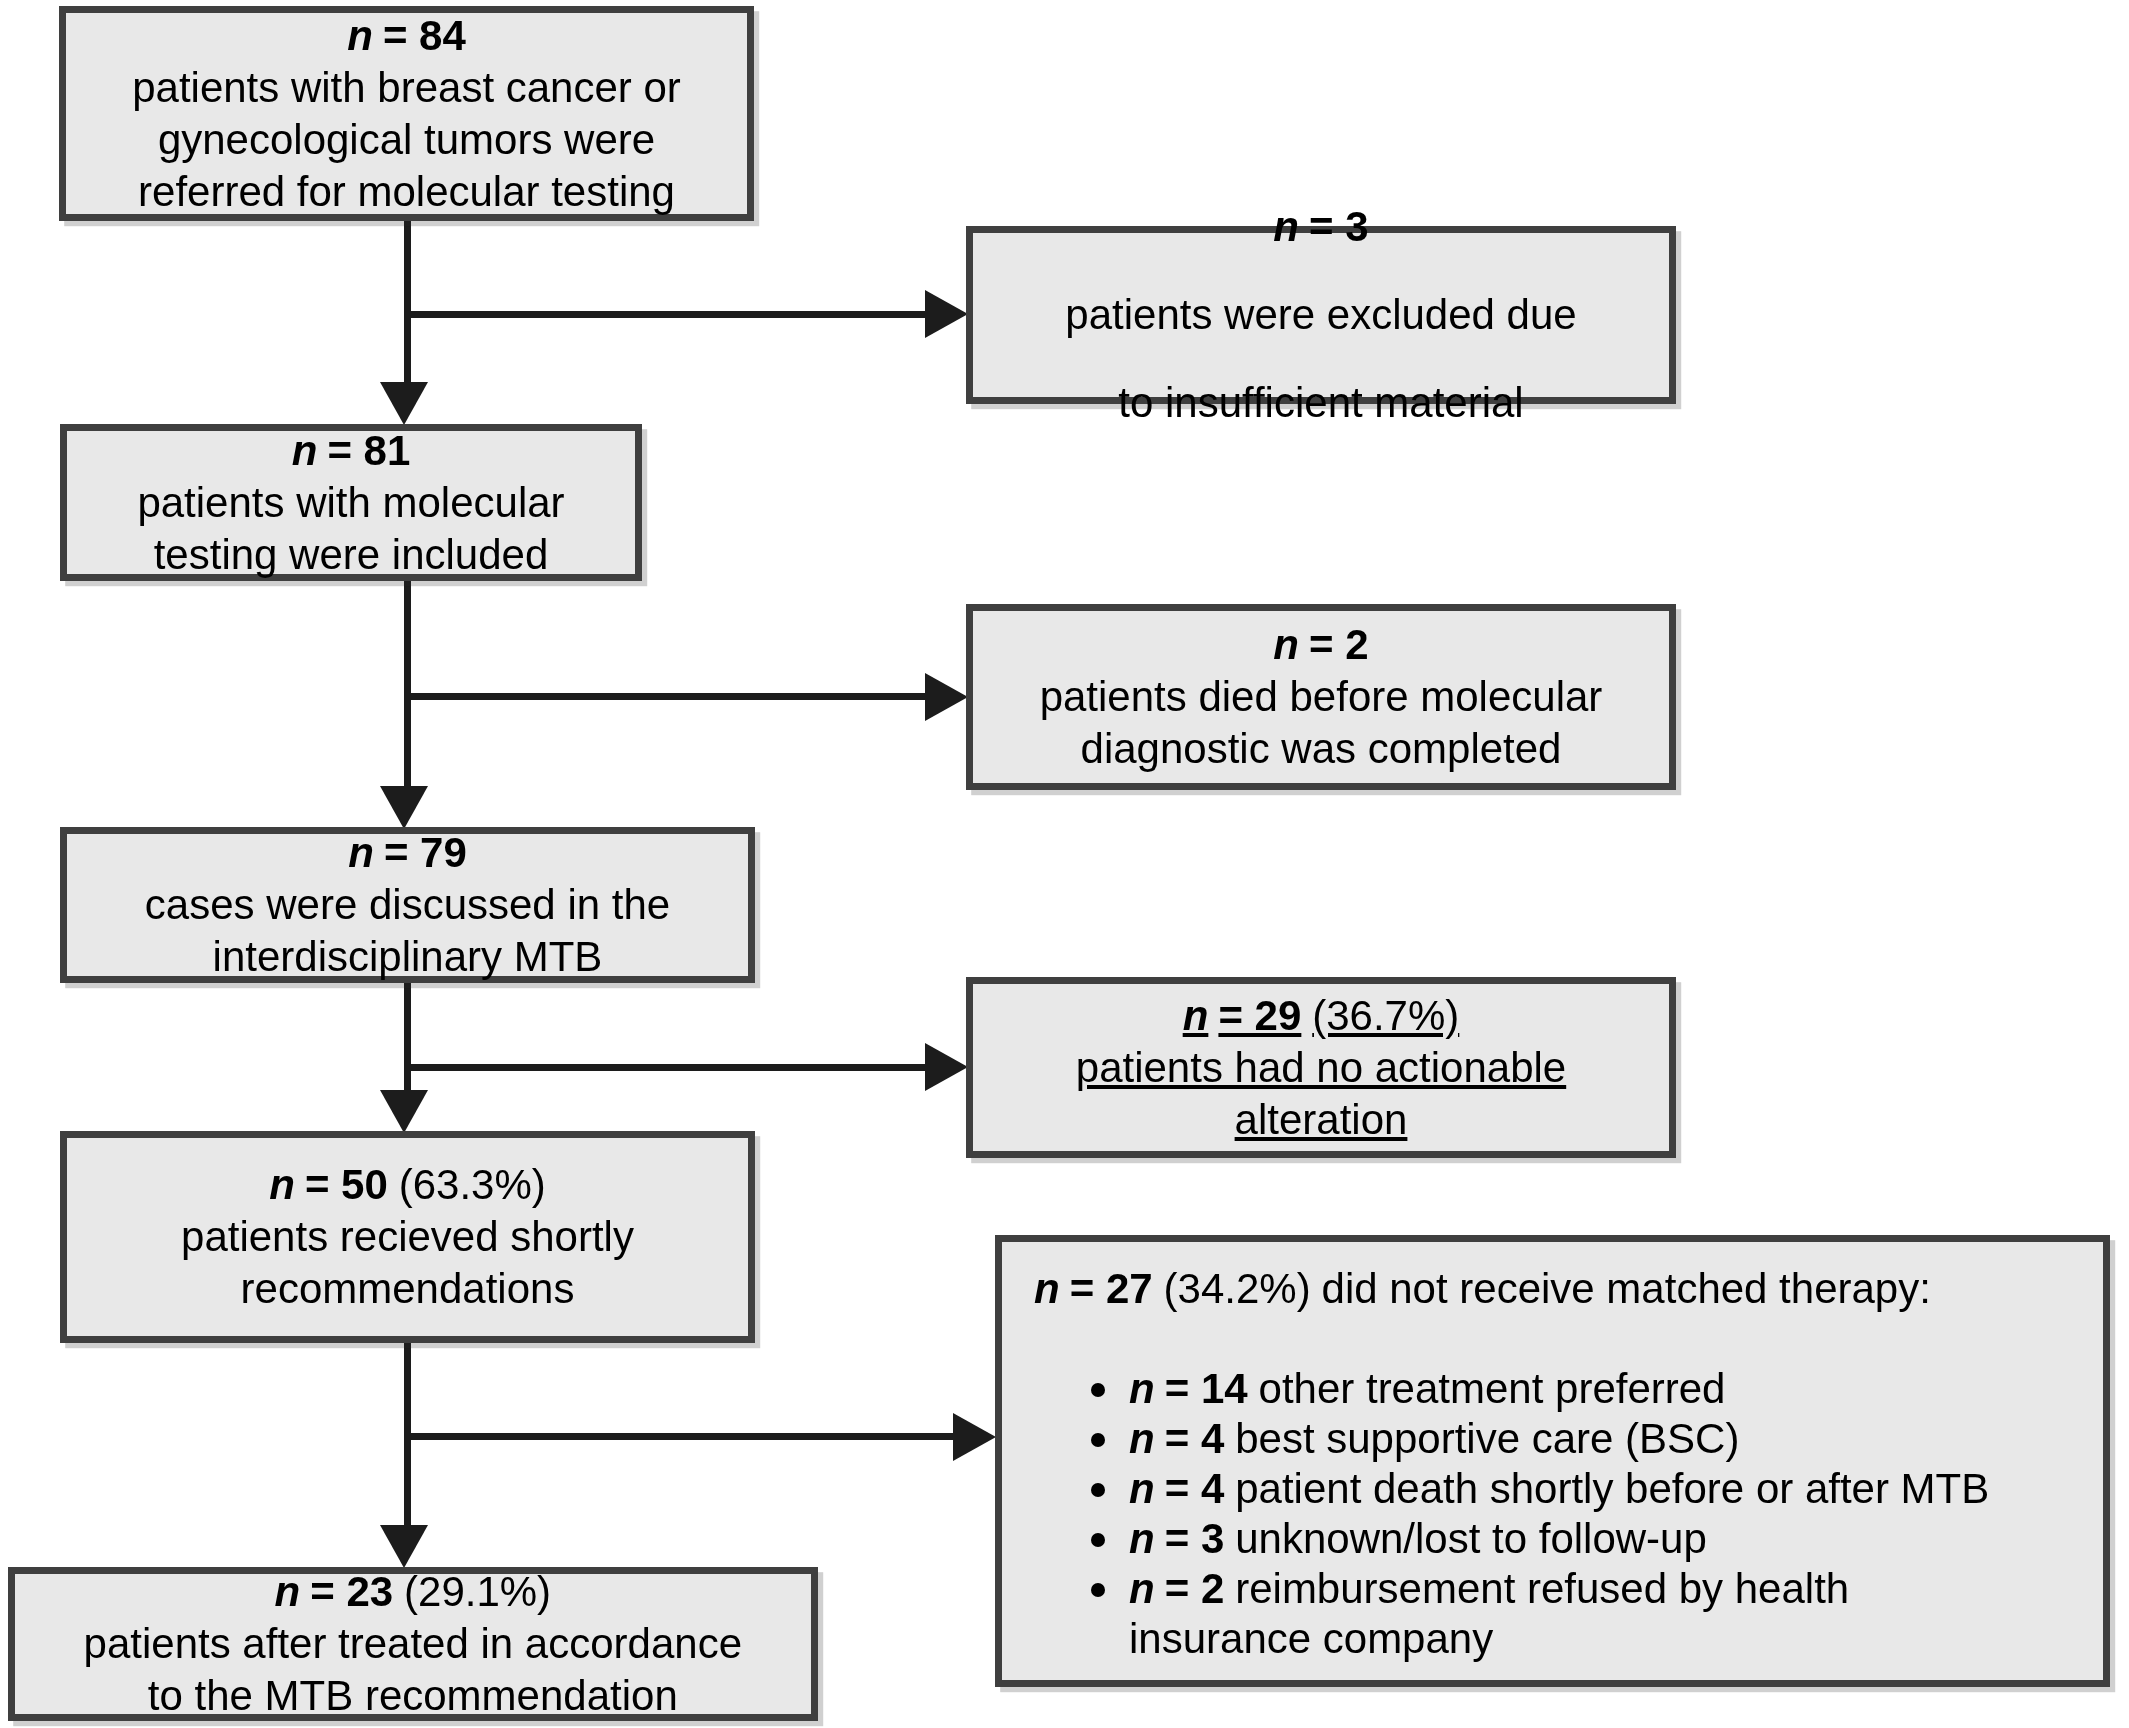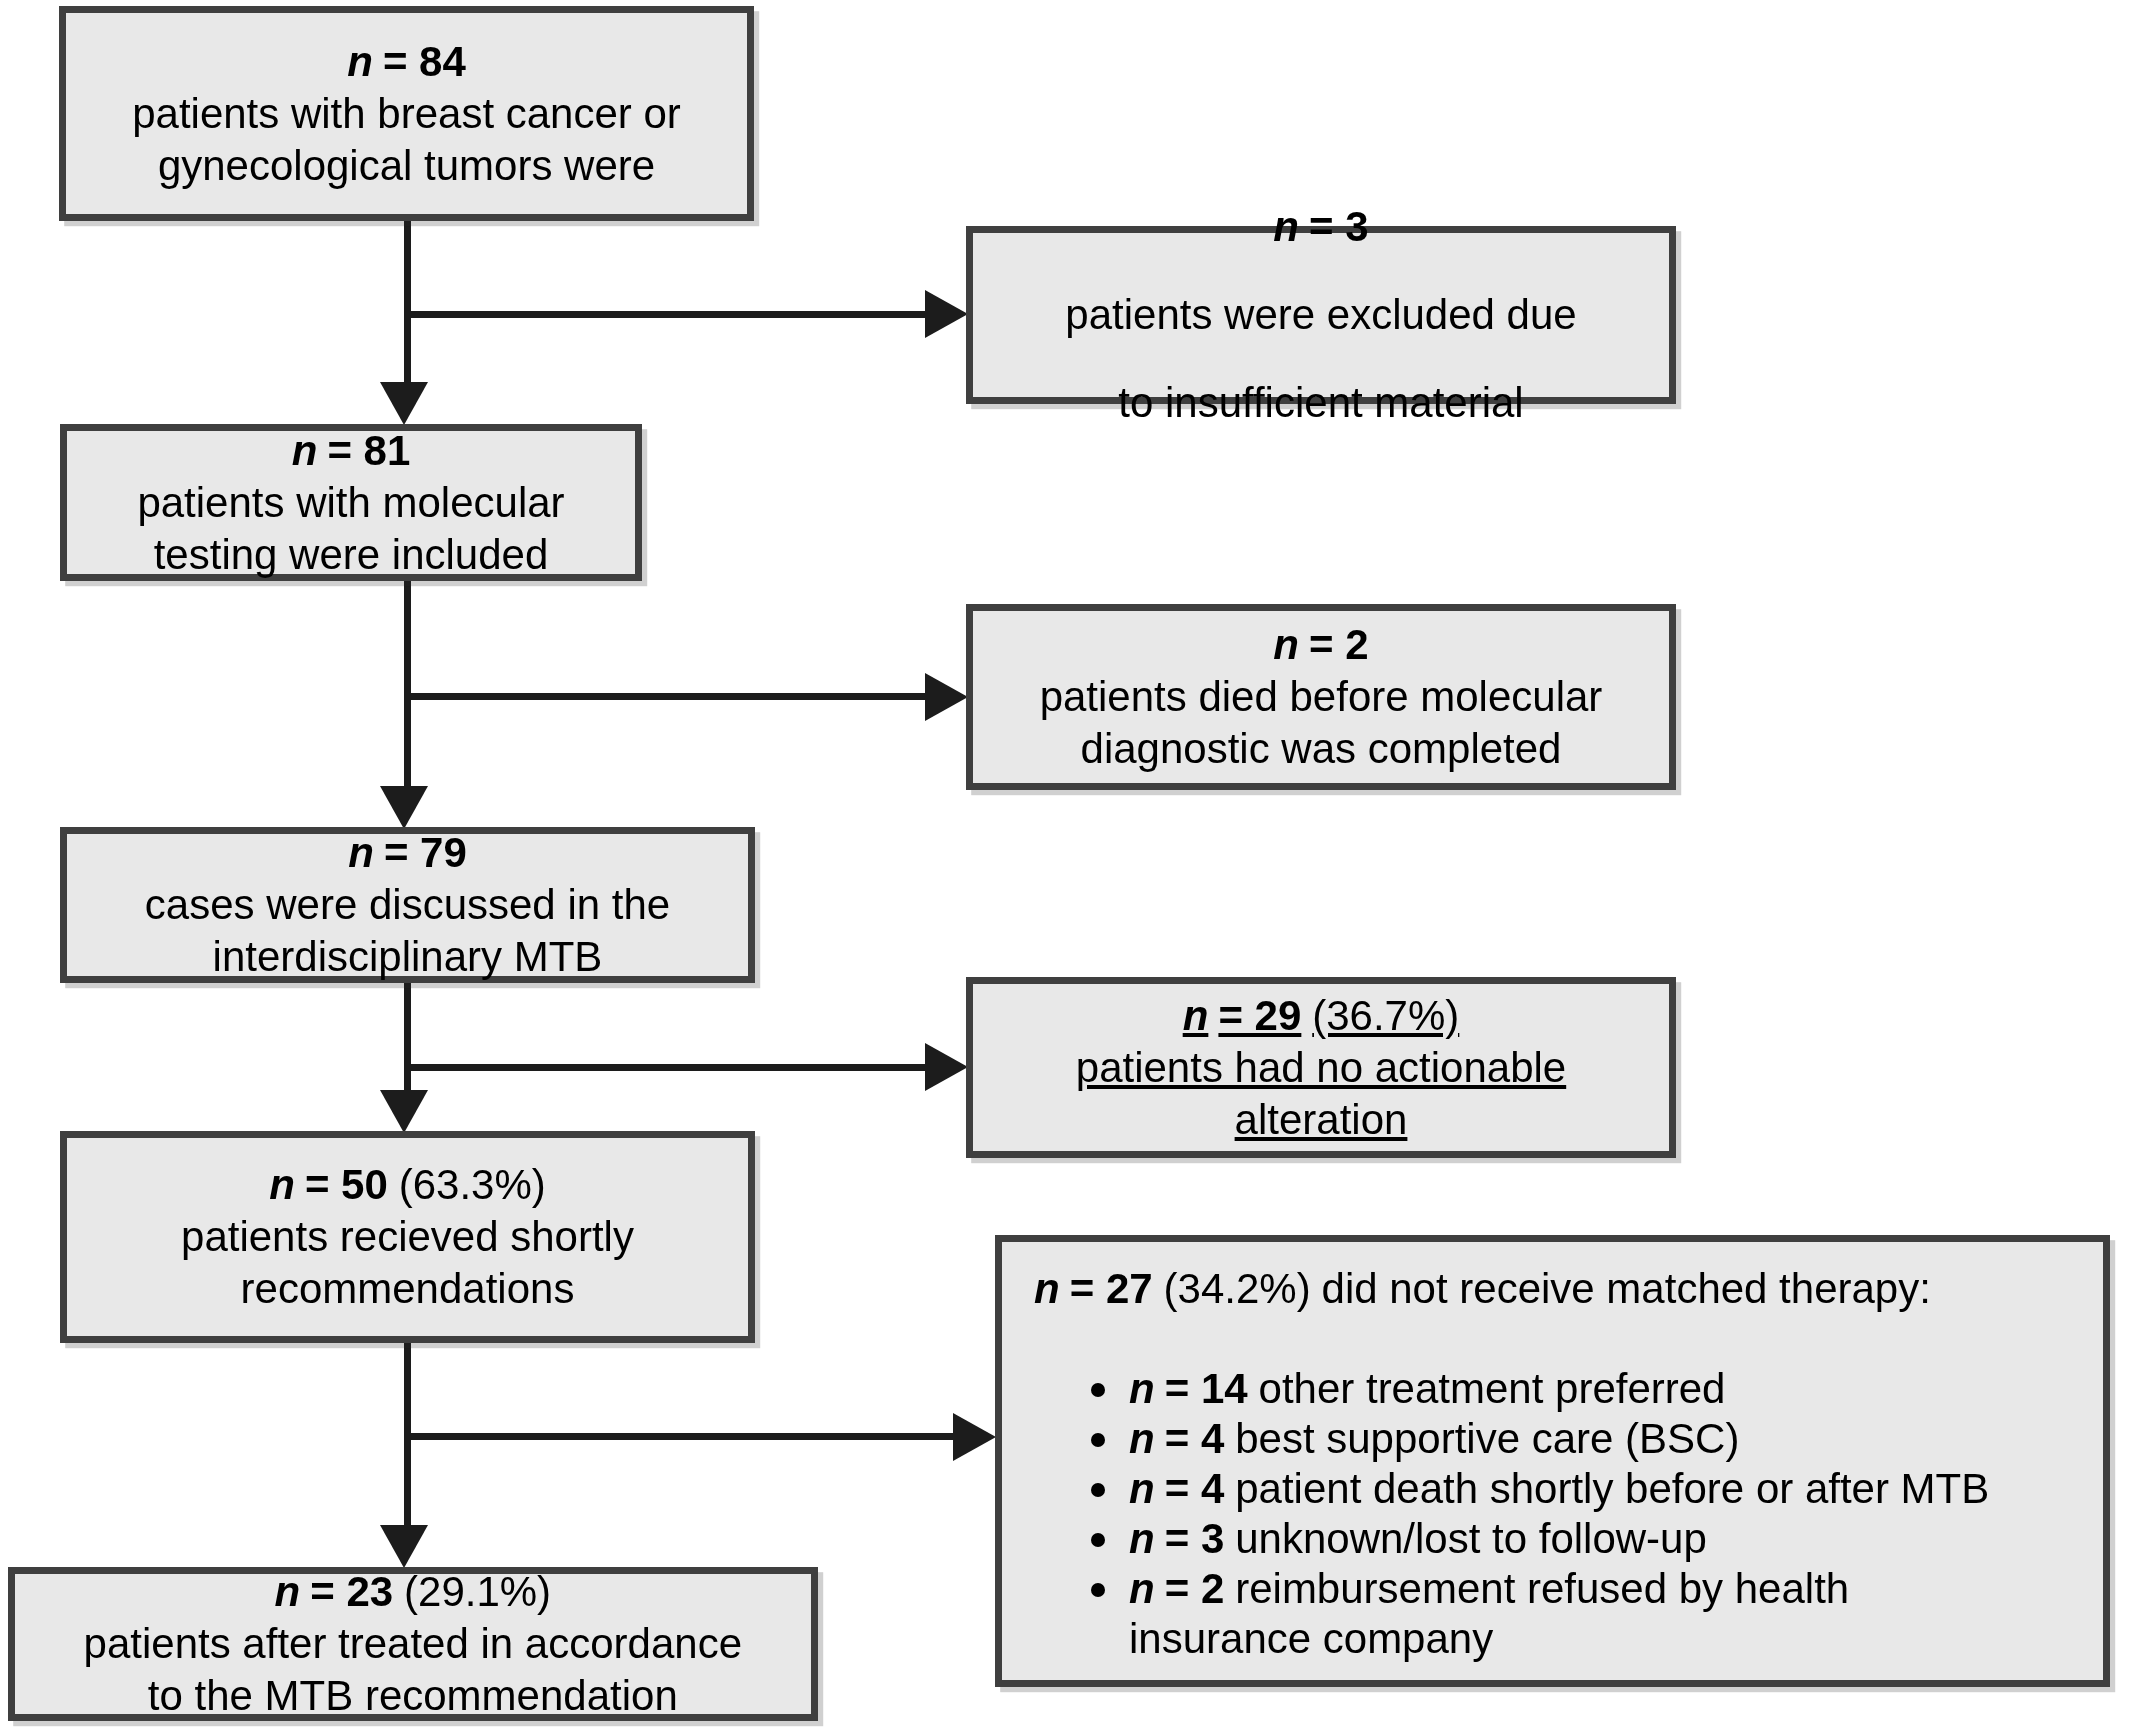--- a/index.html
+++ b/index.html
@@ -87,20 +87,21 @@
   <div class="vline" style="left:404px;top:1307px;height:220px;"></div>
   <div class="tri-down" style="left:380px;top:1525px;"></div>
 
   <div class="hline" style="left:404px;top:1433px;width:552px;"></div>
   <div class="tri-right" style="left:953px;top:1413px;"></div>
 
   <section class="node" style="left:59px;top:6.3px;width:695px;height:215px;">
     <div class="count"><span class="nvar">n</span><span class="neq">= 84</span></div>
     <div class="tline">patients with breast cancer or</div>
     <div class="tline">gynecological tumors were</div>
+    <div class="tline">referred for molecular testing</div>
   </section>
 
   <section class="node" style="left:60px;top:424px;width:582px;height:157px;">
     <div class="count"><span class="nvar">n</span><span class="neq">= 81</span></div>
     <div class="tline">patients with molecular</div>
     <div class="tline">testing were included</div>
   </section>
 
   <section class="node" style="left:60px;top:827px;width:695px;height:156px;">
     <div class="count"><span class="nvar">n</span><span class="neq">= 79</span></div>

